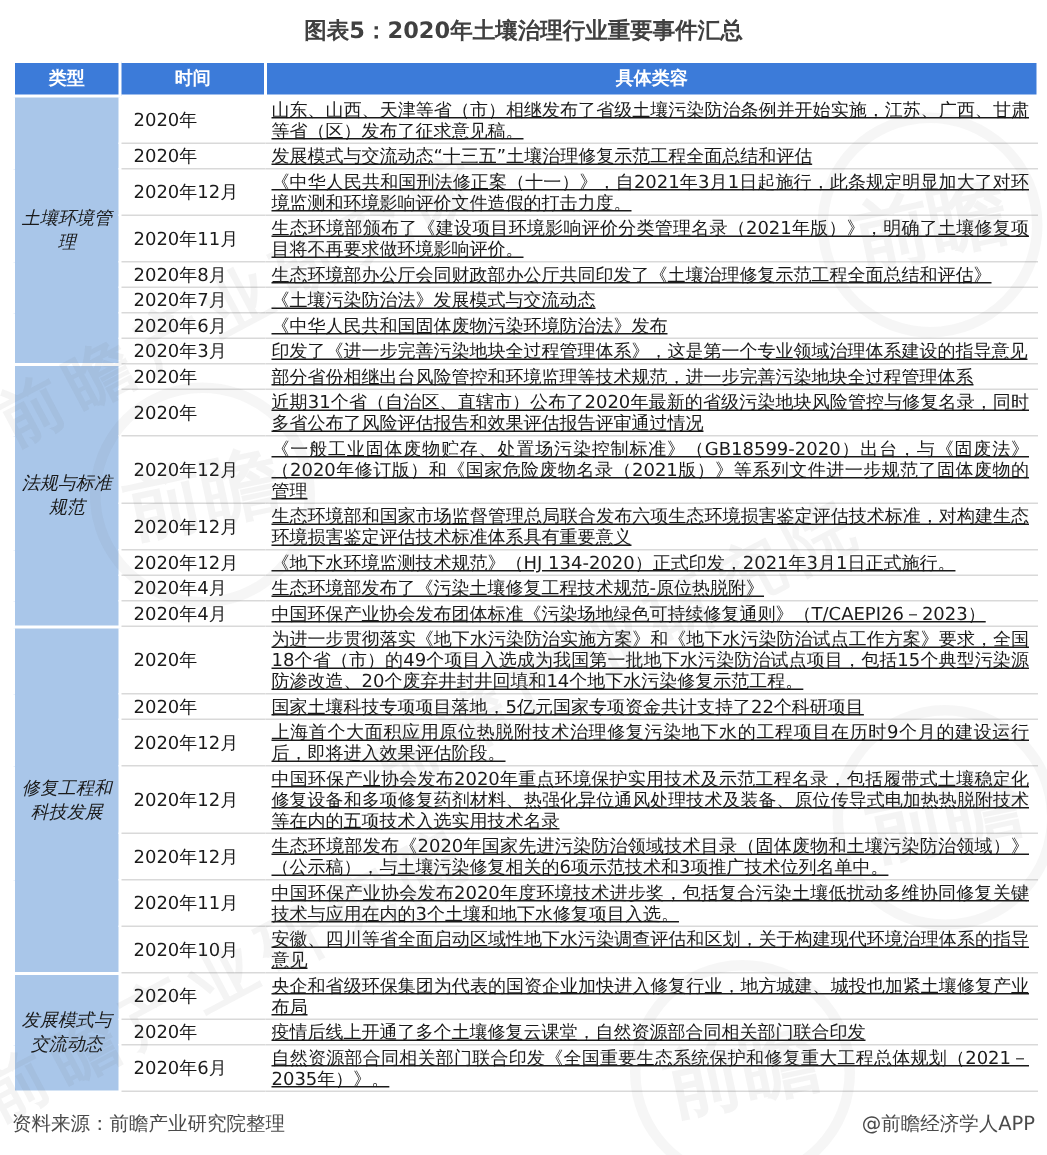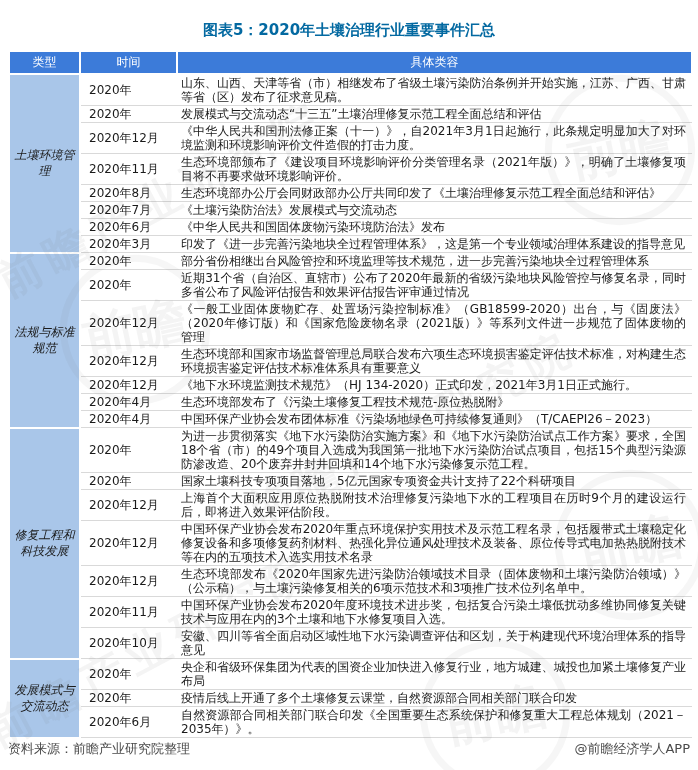--- a/index.html
+++ b/index.html
@@ -6,44 +6,44 @@
     --header-bg:#3C7BD9; --cat-bg:#A9C6E9; --border:#D9D9D9;
     --header-text:#FFFFFF; --body-text:#1A1A1A; --footer-text:#4A4A4A;
   }
   *{box-sizing:border-box;margin:0;padding:0;}
   html,body{width:698px;height:770px;}
   body{
     background:#fff; position:relative; overflow:hidden;
     font-family:"DejaVu Sans", sans-serif; color:var(--body-text);
   }
   .title{
-    text-align:center; font-weight:bold; font-size:15px; color:#0369a1;
-    padding-top:21px;
+    text-align:center; font-weight:bold; font-size:15px; color:#404040;
+    padding-top:11px;
   }
   table{
     border-collapse:collapse; table-layout:fixed;
     margin:10px 0 0 8px; width:683px; font-size:12px;
   }
   th{
     background:var(--header-bg); color:var(--header-text);
-    font-weight:normal; font-size:12px; padding:2px 0;
+    font-weight:bold; font-size:12px; padding:2px 0;
     border:2px solid #fff;
   }
   td{vertical-align:middle;}
   td.cat{
     background:var(--cat-bg); text-align:center; border:2px solid #fff;
     padding:2px; line-height:16px;font-style:italic;
   }
   td.time{
     padding:1px 2px 1px 8px; border-bottom:1px solid var(--border);
     line-height:14px; white-space:nowrap;margin-top:11px;
   }
   td.content{
     padding:1px 6px 1px 4px; border-bottom:1px solid var(--border);
-    line-height:14px; text-align:justify;
+    line-height:14px; text-align:justify;text-decoration:underline;
   }
   .footer{
     position:absolute; left:8px; right:8px; bottom:12px;
     display:flex; justify-content:space-between;
     font-size:13px; color:var(--footer-text);
   }
   
   .wm-layer{position:absolute; inset:0; pointer-events:none; z-index:5; overflow:hidden;}
   .wm-text{
     position:absolute; font-size:44px; font-weight:bold; letter-spacing:8px;

